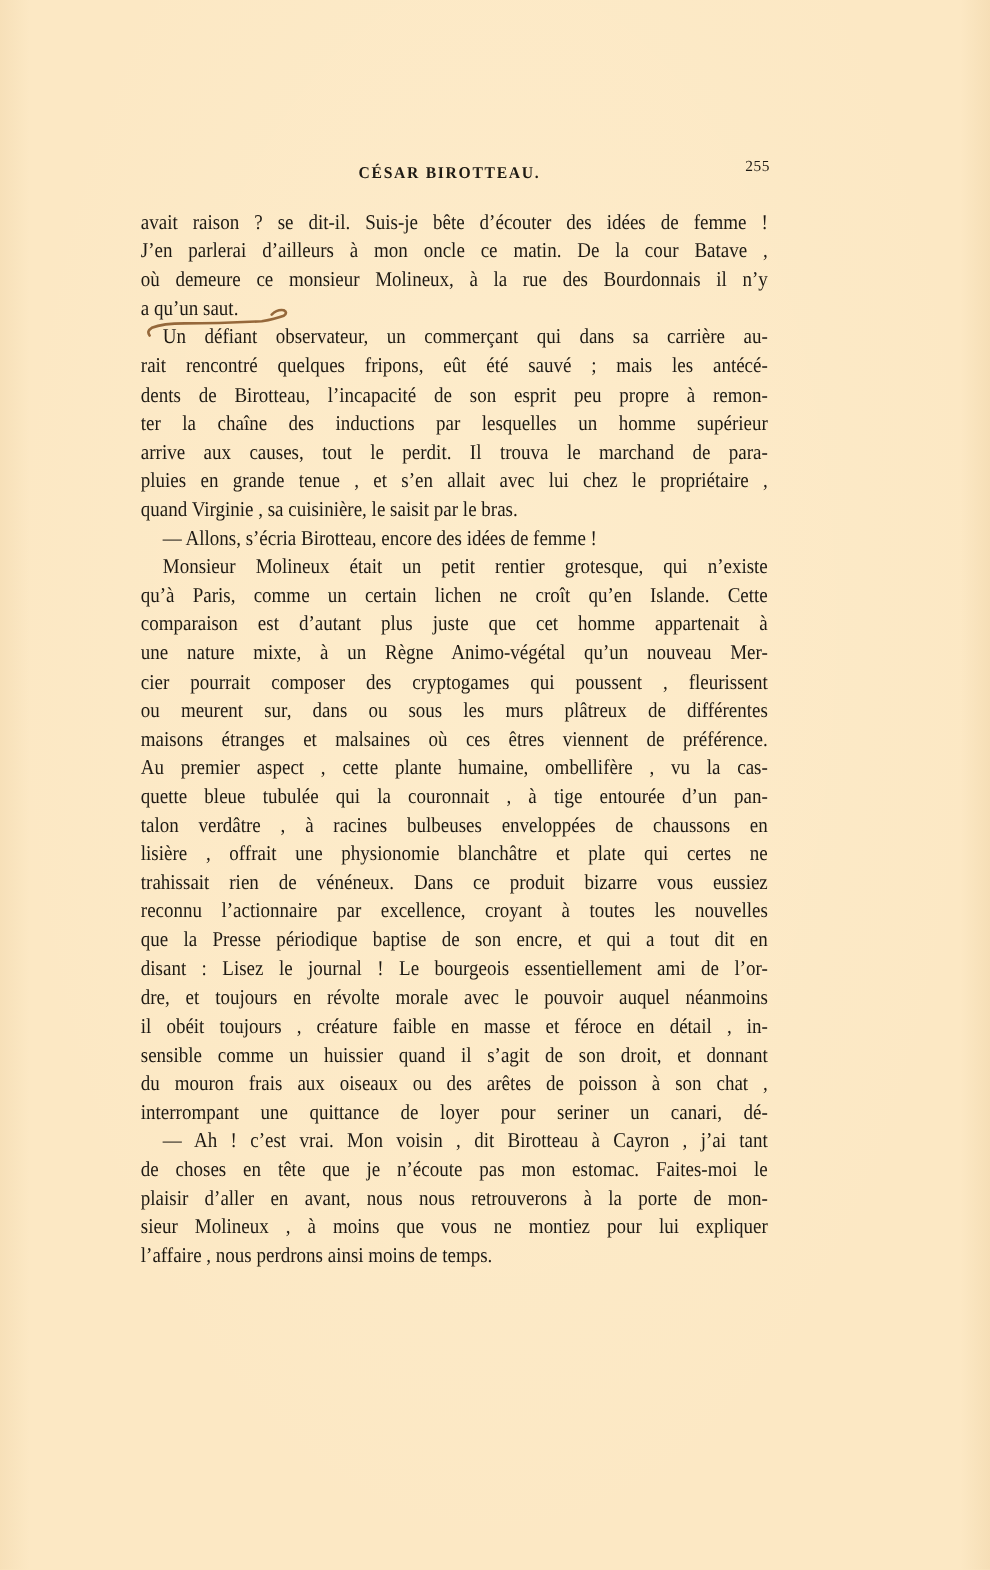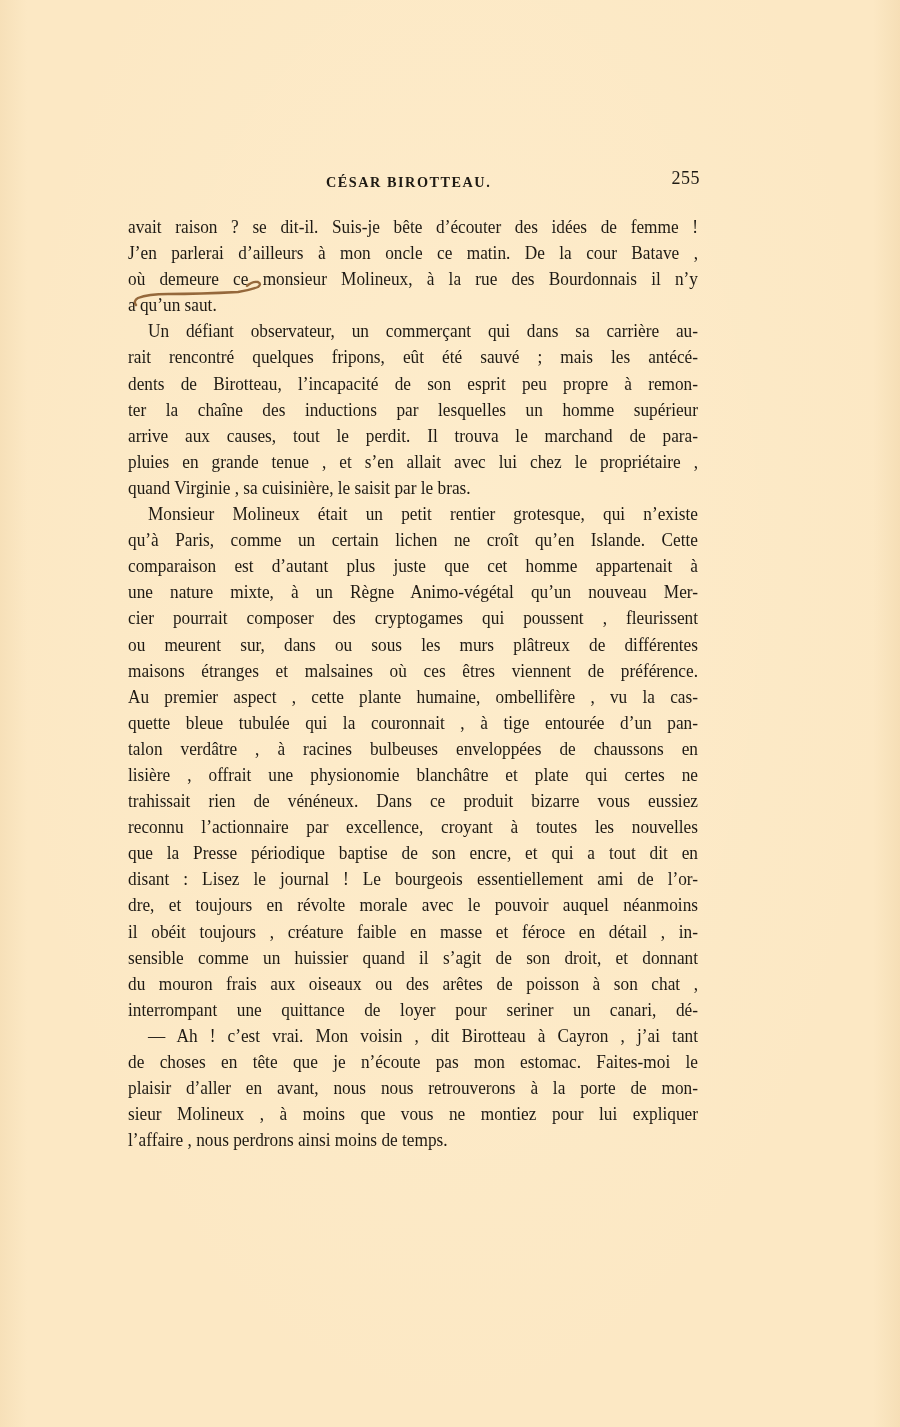--- a/index.html
+++ b/index.html
@@ -14,42 +14,42 @@
         radial-gradient(ellipse at 50% 40%, rgba(255,240,210,0.55) 0%, rgba(255,240,210,0) 70%),
         linear-gradient(90deg, rgba(230,200,150,0.25) 0%, rgba(0,0,0,0) 3%, rgba(0,0,0,0) 97%, rgba(230,200,150,0.3) 100%);
       position: relative;
       overflow: hidden;
       font-family: "Liberation Serif", "DejaVu Serif", serif;
       color: #1e1a14;
     }
     .page {
       position: absolute;
       left: 128px;
-      top: 168px;
+      top: 144px;
       width: 572px;
     }
     .running-head {
       position: relative;
       height: 30px;
     }
     .running-title {
       position: absolute;
       left: 198px;
       top: 6px;
       font-size: 15px;
       letter-spacing: 1.6px;
       font-weight: bold;
       transform: scaleX(0.95);
       transform-origin: left center;
     }
     .page-number {
       position: absolute;
       right: 0px;
       top: 0px;
-      font-size: 18px;
+      font-size: 14px;
       letter-spacing: 0.5px;
     }
     .body-text {
       margin-top: 16px;
     }
     .line {
       display: block;
       height: 26.1px;
       line-height: 26.1px;
       font-size: 19.2px;
@@ -92,20 +92,23 @@
       <div class="paragraph">
         <span class="line indent" style="transform-origin: left center; width: 633.333px; text-indent: 22.2222px; transform: scaleX(0.9);">Un défiant observateur, un commerçant qui dans sa carrière au-</span>
         <span class="line" style="transform-origin: left center; width: 633.333px; transform: scaleX(0.9);">rait rencontré quelques fripons, eût été sauvé ; mais les antécé-</span>
         <span class="line" style="transform-origin: left center; width: 633.333px; transform: scaleX(0.9);">dents de Birotteau, l’incapacité de son esprit peu propre à remon-</span>
         <span class="line" style="transform-origin: left center; width: 633.333px; transform: scaleX(0.9);">ter la chaîne des inductions par lesquelles un homme supérieur</span>
         <span class="line" style="transform-origin: left center; width: 633.333px; transform: scaleX(0.9);">arrive aux causes, tout le perdit. Il trouva le marchand de para-</span>
         <span class="line" style="transform-origin: left center; width: 633.333px; transform: scaleX(0.9);">pluies en grande tenue , et s’en allait avec lui chez le propriétaire ,</span>
         <span class="line last" style="transform-origin: left center; width: 633.333px; transform: scaleX(0.9);">quand Virginie , sa cuisinière, le saisit par le bras.</span>
       </div>
       <div class="paragraph">
+        <span class="line indent last" style="transform-origin: left center; width: 633.333px; text-indent: 22.2222px; transform: scaleX(0.9);">— Allons, s’écria Birotteau, encore des idées de femme !</span>
+      </div>
+      <div class="paragraph">
         <span class="line indent" style="transform-origin: left center; width: 633.333px; text-indent: 22.2222px; transform: scaleX(0.9);">Monsieur Molineux était un petit rentier grotesque, qui n’existe</span>
         <span class="line" style="transform-origin: left center; width: 633.333px; transform: scaleX(0.9);">qu’à Paris, comme un certain lichen ne croît qu’en Islande. Cette</span>
         <span class="line" style="transform-origin: left center; width: 633.333px; transform: scaleX(0.9);">comparaison est d’autant plus juste que cet homme appartenait à</span>
         <span class="line" style="transform-origin: left center; width: 633.333px; transform: scaleX(0.9);">une nature mixte, à un Règne Animo-végétal qu’un nouveau Mer-</span>
         <span class="line" style="transform-origin: left center; width: 633.333px; transform: scaleX(0.9);">cier pourrait composer des cryptogames qui poussent , fleurissent</span>
         <span class="line" style="transform-origin: left center; width: 633.333px; transform: scaleX(0.9);">ou meurent sur, dans ou sous les murs plâtreux de différentes</span>
         <span class="line" style="transform-origin: left center; width: 633.333px; transform: scaleX(0.9);">maisons étranges et malsaines où ces êtres viennent de préférence.</span>
         <span class="line" style="transform-origin: left center; width: 633.333px; transform: scaleX(0.9);">Au premier aspect , cette plante humaine, ombellifère , vu la cas-</span>
         <span class="line" style="transform-origin: left center; width: 633.333px; transform: scaleX(0.9);">quette bleue tubulée qui la couronnait , à tige entourée d’un pan-</span>
         <span class="line" style="transform-origin: left center; width: 633.333px; transform: scaleX(0.9);">talon verdâtre , à racines bulbeuses enveloppées de chaussons en</span>

